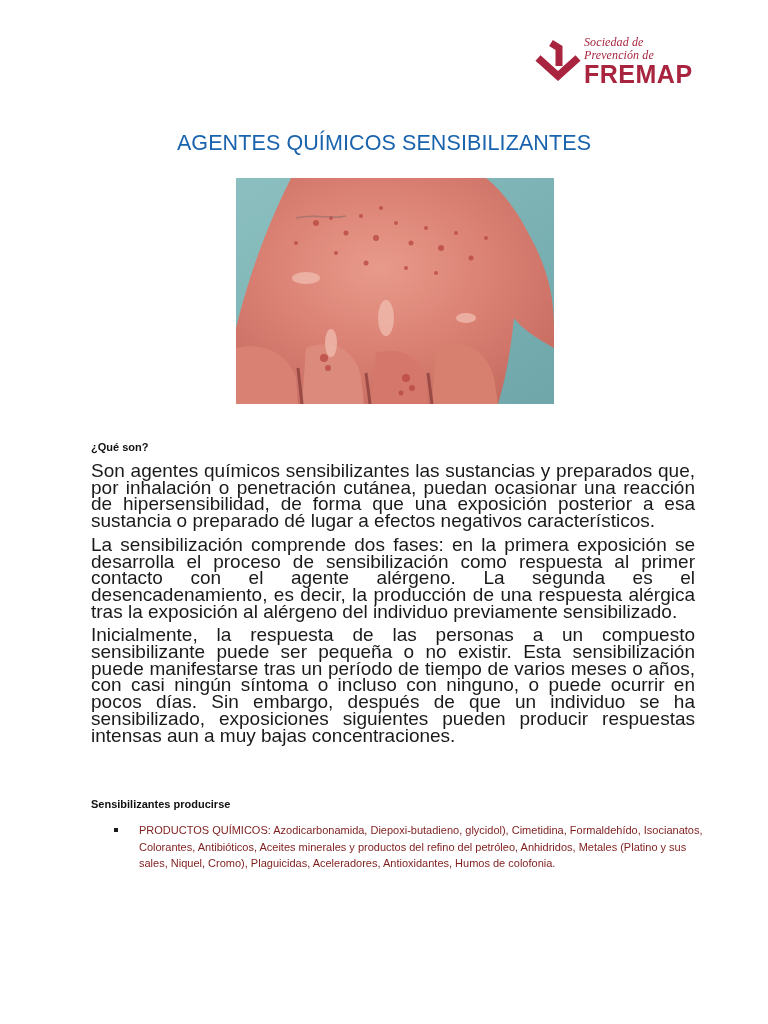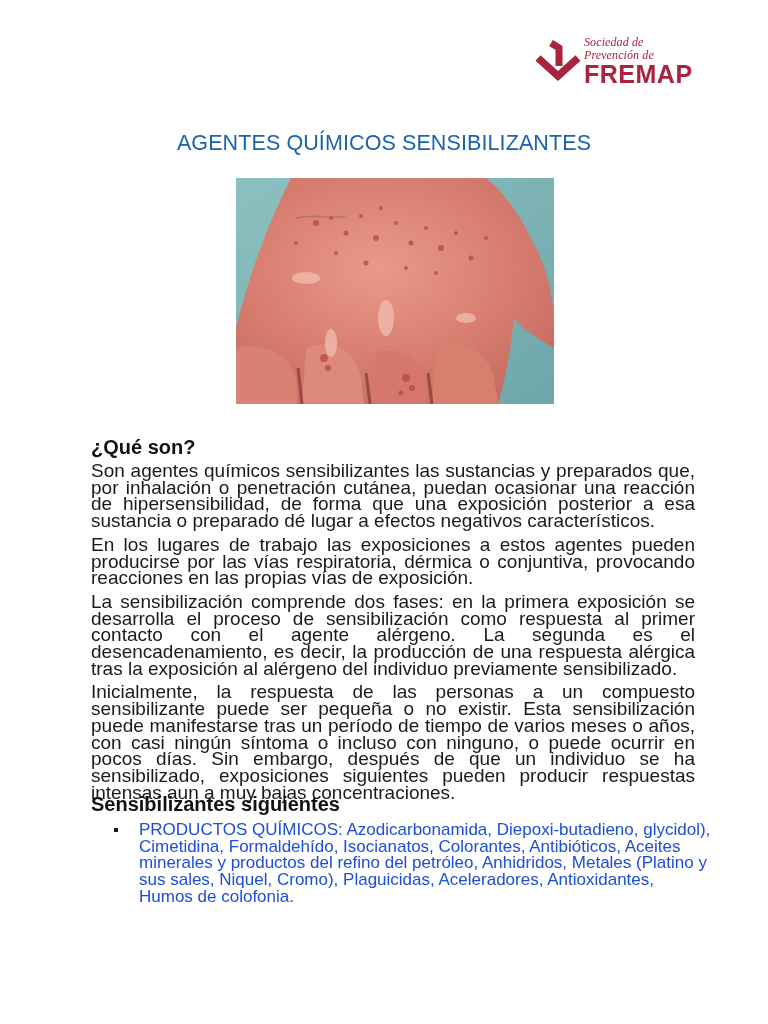--- a/index.html
+++ b/index.html
@@ -72,21 +72,21 @@
       background: #7fb2b4;
     }
     .photo svg { display: block; }
     .content {
       position: absolute;
       left: 91px;
       top: 437px;
       width: 604px;
     }
     .h2 {
-      font-size: 20px;
+      font-size: 11px;
       font-weight: bold;
       color: #111;
       line-height: 20px;
       margin-bottom: 6px;
     }
     .p {
       font-size: 19px;
       line-height: 16.7px;
       text-align: justify;
       margin-bottom: 7px;
@@ -100,23 +100,23 @@
     .list {
       position: absolute;
       top: 385px;
       left: 0;
       width: 620px;
       list-style: none;
     }
     .list li {
       position: relative;
       padding-left: 48px;
-      font-size: 17px;
+      font-size: 11px;
       line-height: 16.7px;
-      color: #1d4ed8;
+      color: #7f1d1d;
     }
     .bullet {
       position: absolute;
       left: 23px;
       top: 6px;
       width: 4px;
       height: 4px;
       background: #1a1a1a;
     }
   </style>
@@ -194,24 +194,23 @@
       <ellipse cx="95" cy="165" rx="6" ry="14"></ellipse>
       <ellipse cx="230" cy="140" rx="10" ry="5"></ellipse>
     </g>
     <path d="M60 40 C80 35 95 42 110 38" stroke="#8f6a6a" stroke-width="1.5" fill="none" opacity="0.6"></path>
   </svg>
 </div>
 
 <div class="content">
   <h2 class="h2">¿Qué son?</h2>
   <p class="p">Son agentes químicos sensibilizantes las sustancias y preparados que, por inhalación o penetración cutánea, puedan ocasionar una reacción de hipersensibilidad, de forma que una exposición posterior a esa sustancia o preparado dé lugar a efectos negativos característicos.</p>
-  <p class="p">En los lugares de trabajo las exposiciones a estos agentes pueden producirse por las vías respiratoria, dérmica o conjuntiva, provocando reacciones en las propias vías de exposición.</p>
   <p class="p">La sensibilización comprende dos fases: en la primera exposición se desarrolla el proceso de sensibilización como respuesta al primer contacto con el agente alérgeno. La segunda es el desencadenamiento, es decir, la producción de una respuesta alérgica tras la exposición al alérgeno del individuo previamente sensibilizado.</p>
   <p class="p">Inicialmente, la respuesta de las personas a un compuesto sensibilizante puede ser pequeña o no existir. Esta sensibilización puede manifestarse tras un período de tiempo de varios meses o años, con casi ningún síntoma o incluso con ninguno, o puede ocurrir en pocos días. Sin embargo, después de que un individuo se ha sensibilizado, exposiciones siguientes pueden producir respuestas intensas aun a muy bajas concentraciones.</p>
 
-  <h2 class="h2 second">Sensibilizantes siguientes</h2>
+  <h2 class="h2 second">Sensibilizantes producirse</h2>
   <ul class="list">
     <li>
       <span class="bullet"></span>
       <span>PRODUCTOS QUÍMICOS: Azodicarbonamida, Diepoxi-butadieno, glycidol), Cimetidina, Formaldehído, Isocianatos, Colorantes, Antibióticos, Aceites minerales y productos del refino del petróleo, Anhidridos, Metales (Platino y sus sales, Niquel, Cromo), Plaguicidas, Aceleradores, Antioxidantes, Humos de colofonia.</span>
     </li>
   </ul>
 </div>
 
 </body></html>

